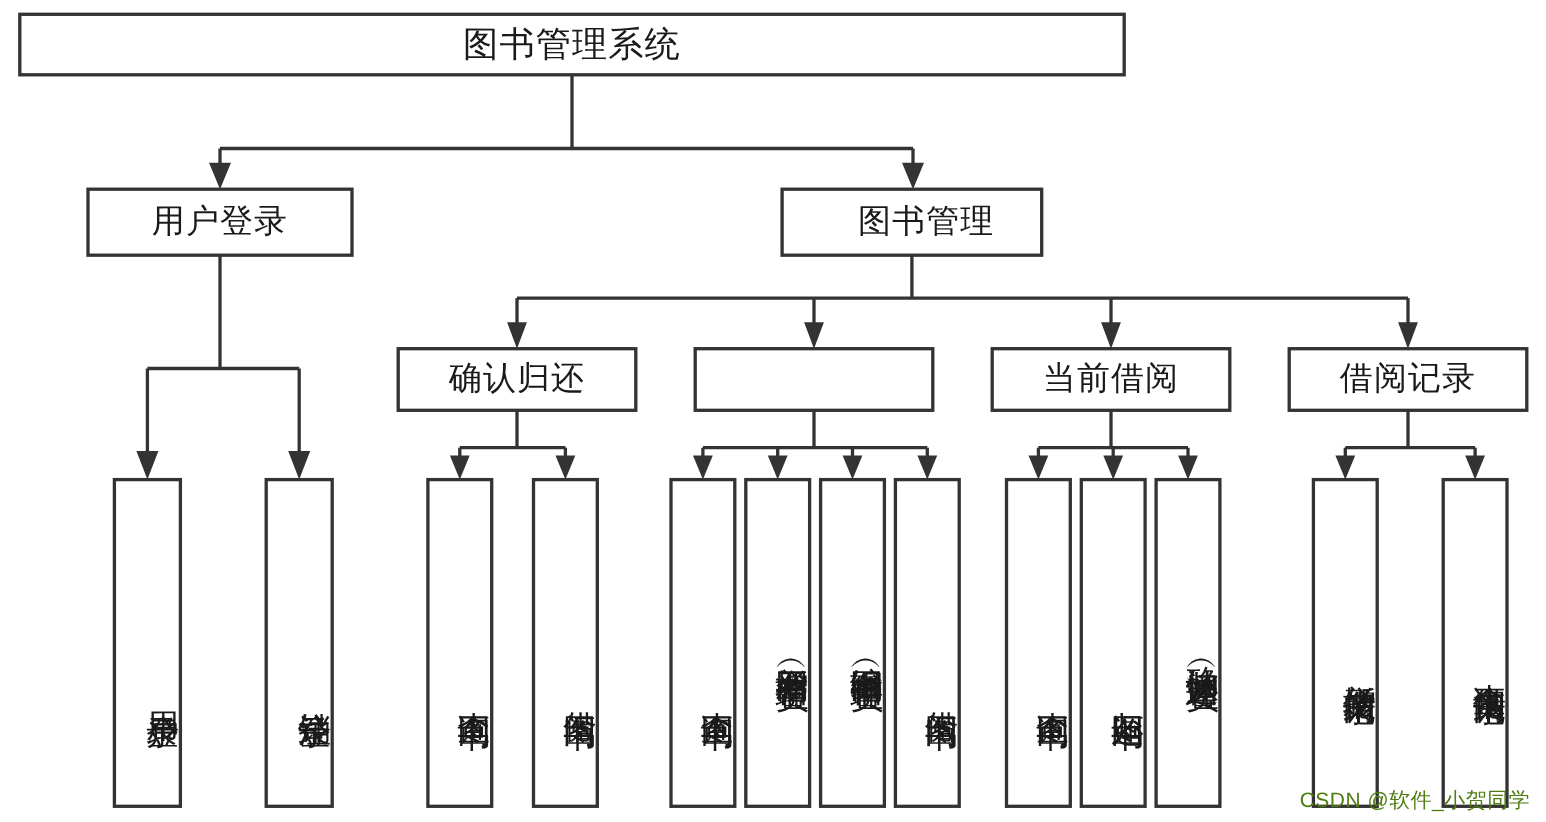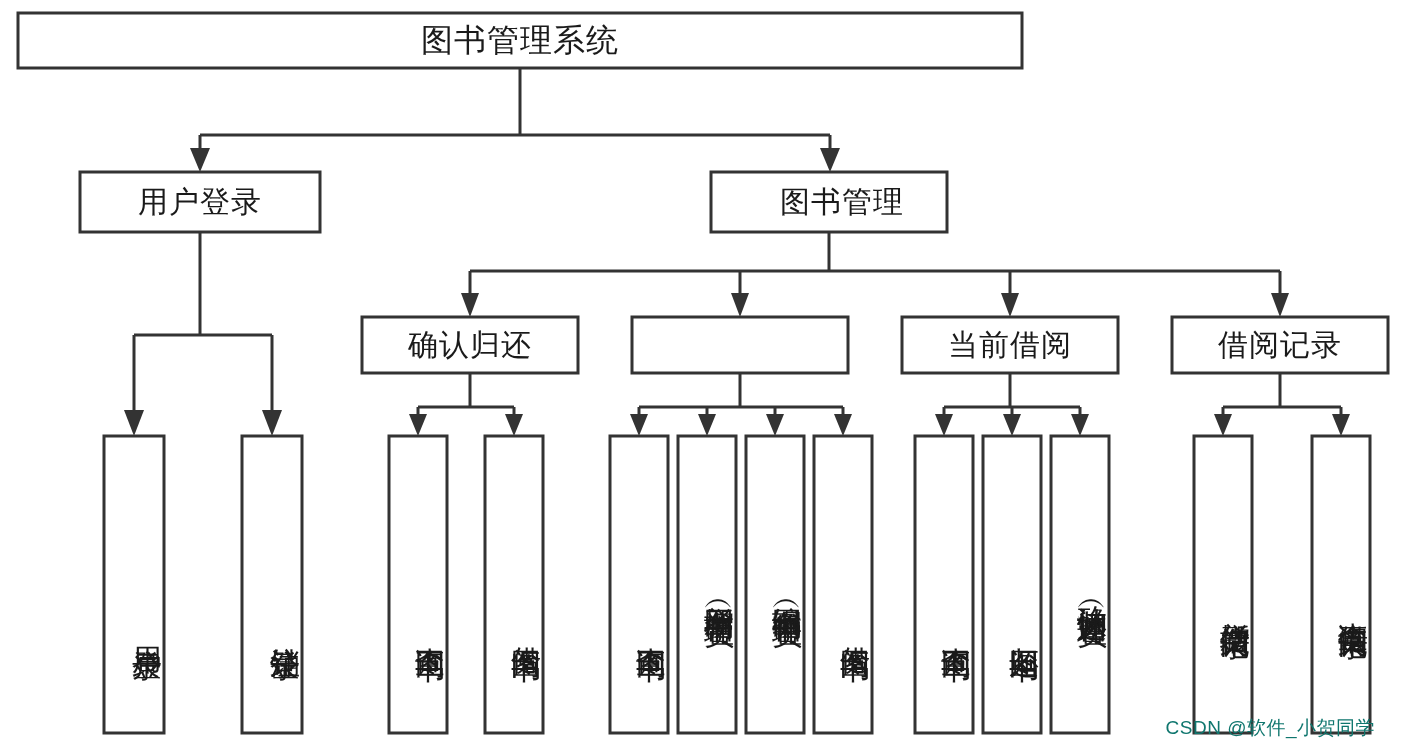--- a/index.html
+++ b/index.html
@@ -56,25 +56,25 @@
     text-orientation: upright;
     white-space: normal;
     align-items: flex-start;
     justify-content: center;
     padding-top: 14px;
     box-sizing: border-box;
     letter-spacing: 2px;
   }
   .watermark {
     position: absolute;
-    right: 30px;
+    right: 14px;
     bottom: 6px;
     font-family: "Liberation Sans", "DejaVu Sans", sans-serif;
     font-size: 19px;
-    color: #0f766e;
+    color: #4d7c0f;
     letter-spacing: 0.5px;
     white-space: nowrap;
     pointer-events: none;
   }
 </style>
 </head>
 <body>
 
 <div id="diagram-root">
 

